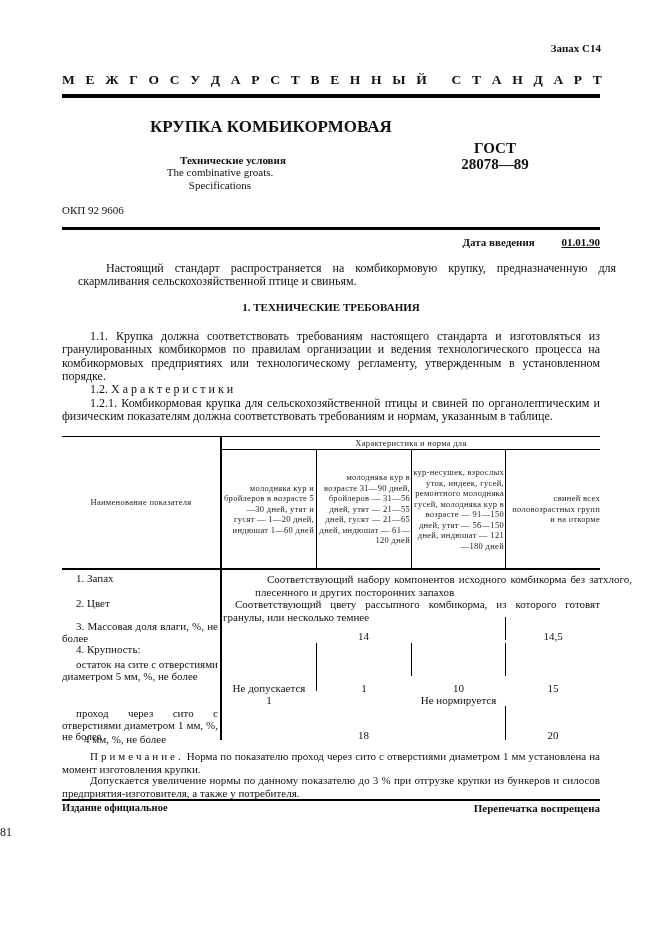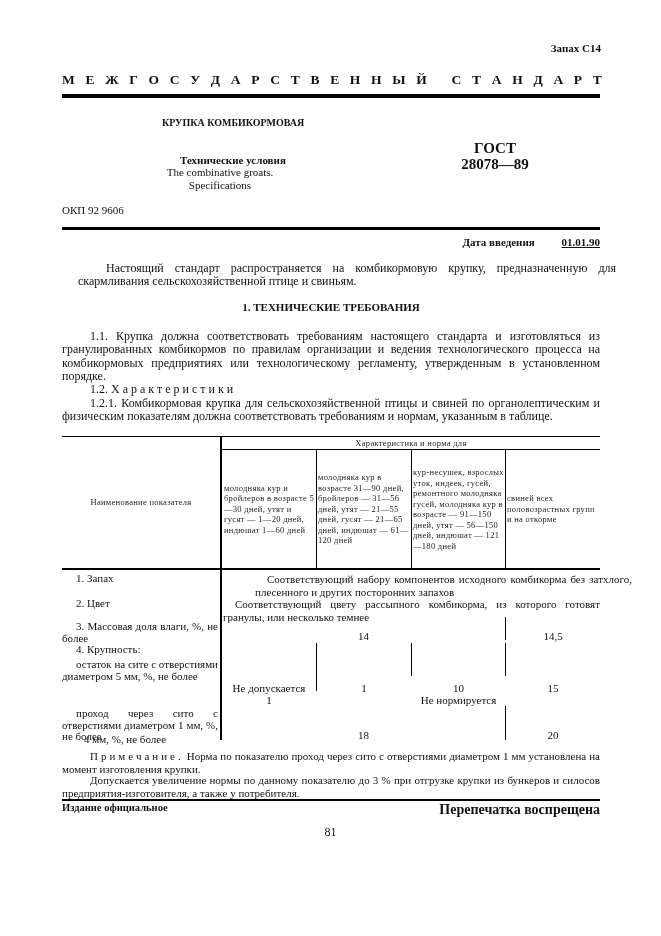--- a/index.html
+++ b/index.html
@@ -4,40 +4,40 @@
 <style>
   html, body { margin:0; padding:0; background:#ffffff; }
   body { width:661px; height:936px; position:relative; overflow:hidden;
          font-family:"Liberation Serif","DejaVu Serif",serif; color:#111; }
   .abs { position:absolute; }
   .group { right:60px; top:42px; font-size:11px; font-weight:bold; }
   .banner { left:62px; width:540px; top:72px; font-size:13.5px; font-weight:bold;
             display:flex; justify-content:space-between; }
   .banner span { display:inline-block; }
   .rule-thick { left:62px; width:538px; height:4px; background:#000; }
-  .doc-title { left:162px; top:117px; font-size:10px; font-weight:bold; }
+  .doc-title { left:150px; top:117px; font-size:17px; font-weight:bold; }
   .doc-sub { left:180px; top:140px; font-size:11px; font-weight:bold;margin-top:14px; }
   .doc-en { left:150px; width:140px; top:166px; font-size:11px; text-align:center; line-height:13px; }
   .gost { left:440px; width:110px; top:140px; font-size:15px; font-weight:bold; text-align:center; line-height:16px; }
   .okp { left:62px; top:204px; font-size:11px; }
   .date { right:61px; top:236px; font-size:11px; font-weight:bold; }
   .date u { text-decoration:underline;padding-left:24px; }
   .para { left:62px; width:538px; font-size:12px; line-height:13.3px; text-align:justify; }
   .indent { text-indent:28px; }
   .section { left:62px; width:538px; top:301px; font-size:11px; font-weight:bold; text-align:center; }
   .spaced { letter-spacing:3px; }
   
   .tbl-line { background:#000; }
-  .hcell { font-size:8.5px; line-height:10.5px; text-align:left; letter-spacing:0.3px; color:#222; display:flex; align-items:center; justify-content:center; }
+  .hcell { font-size:8.5px; line-height:10.5px; text-align:right; letter-spacing:0.3px; color:#222; display:flex; align-items:center; justify-content:center; }
   .rowlbl { font-size:11px; line-height:11.5px; }
   .cellv { font-size:11px; text-align:center; }
   .note { left:62px; width:538px; font-size:11px; line-height:12.5px; text-align:justify; }
   .footer-l { left:62px; top:802px; font-size:10.5px; font-weight:bold; }
-  .footer-r { right:61px; top:802px; font-size:14px; font-weight:bold; }
-  .pageno { left:0; width:661px; top:825px; font-size:12px; text-align:center; }
+  .footer-r { right:61px; top:802px; font-size:11px; font-weight:bold; }
+  .pageno { left:0; width:661px; top:825px; font-size:12px; text-align:left; }
 </style>
 </head>
 <body>
 
 <div class="abs group">Запах С14</div>
 
 <div class="abs banner" id="banner">
     <span>М</span>
     <span>Е</span>
     <span>Ж</span>

